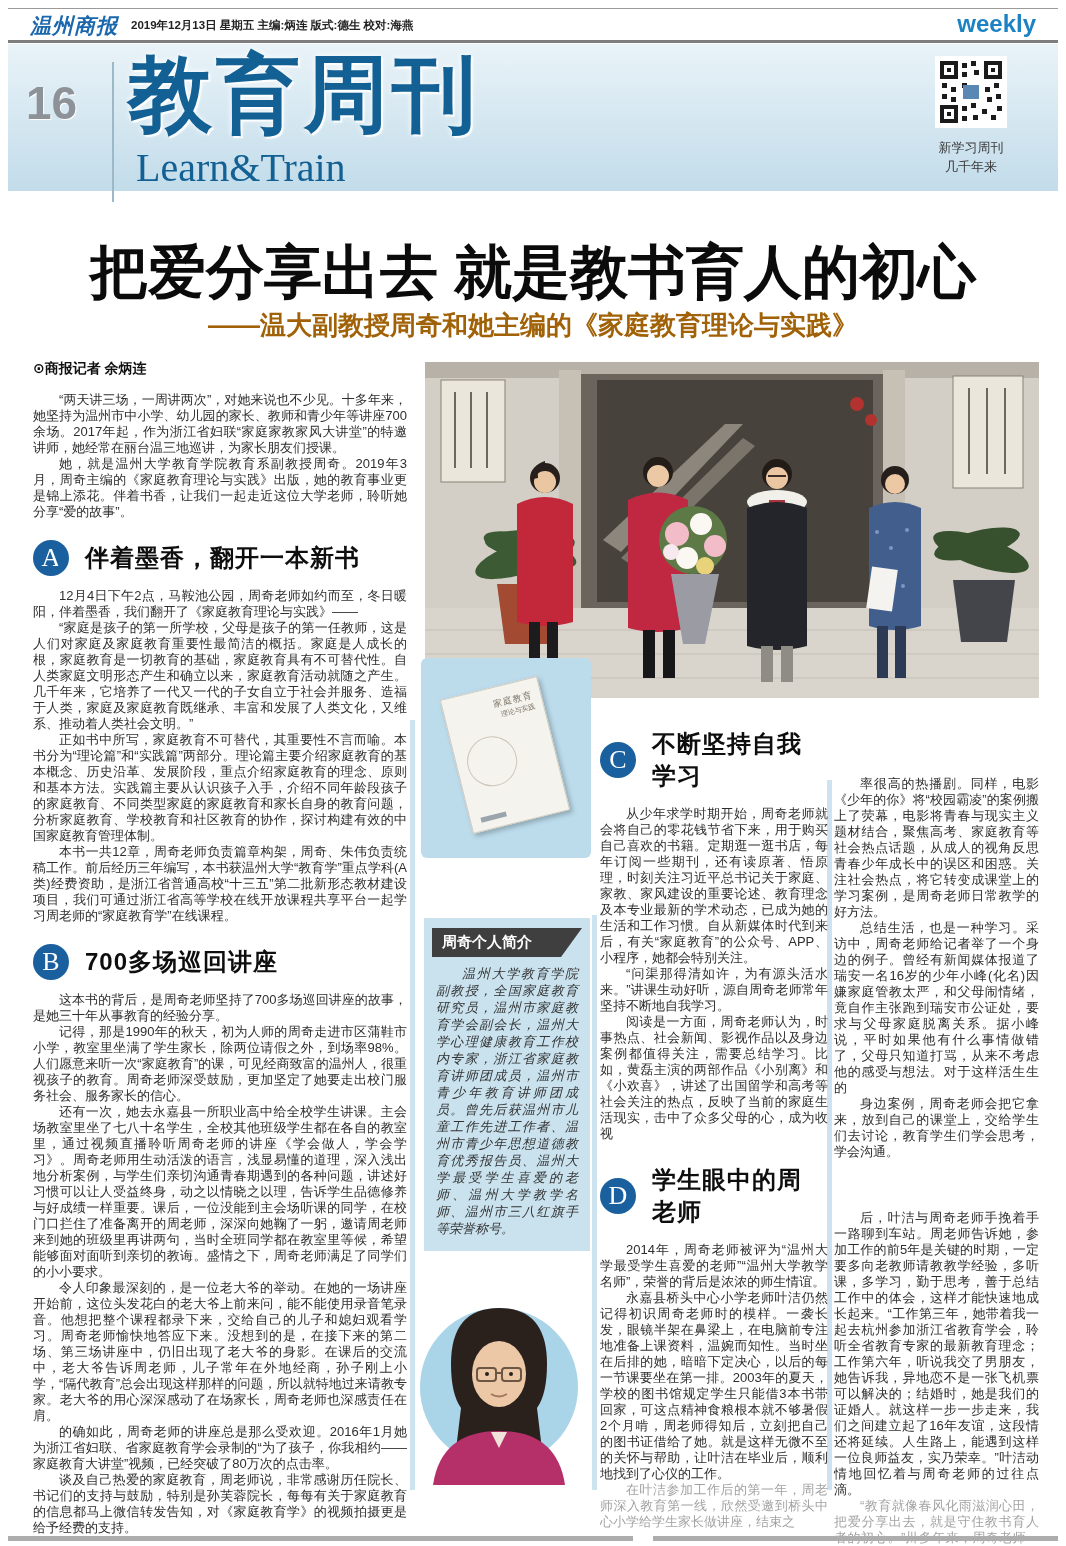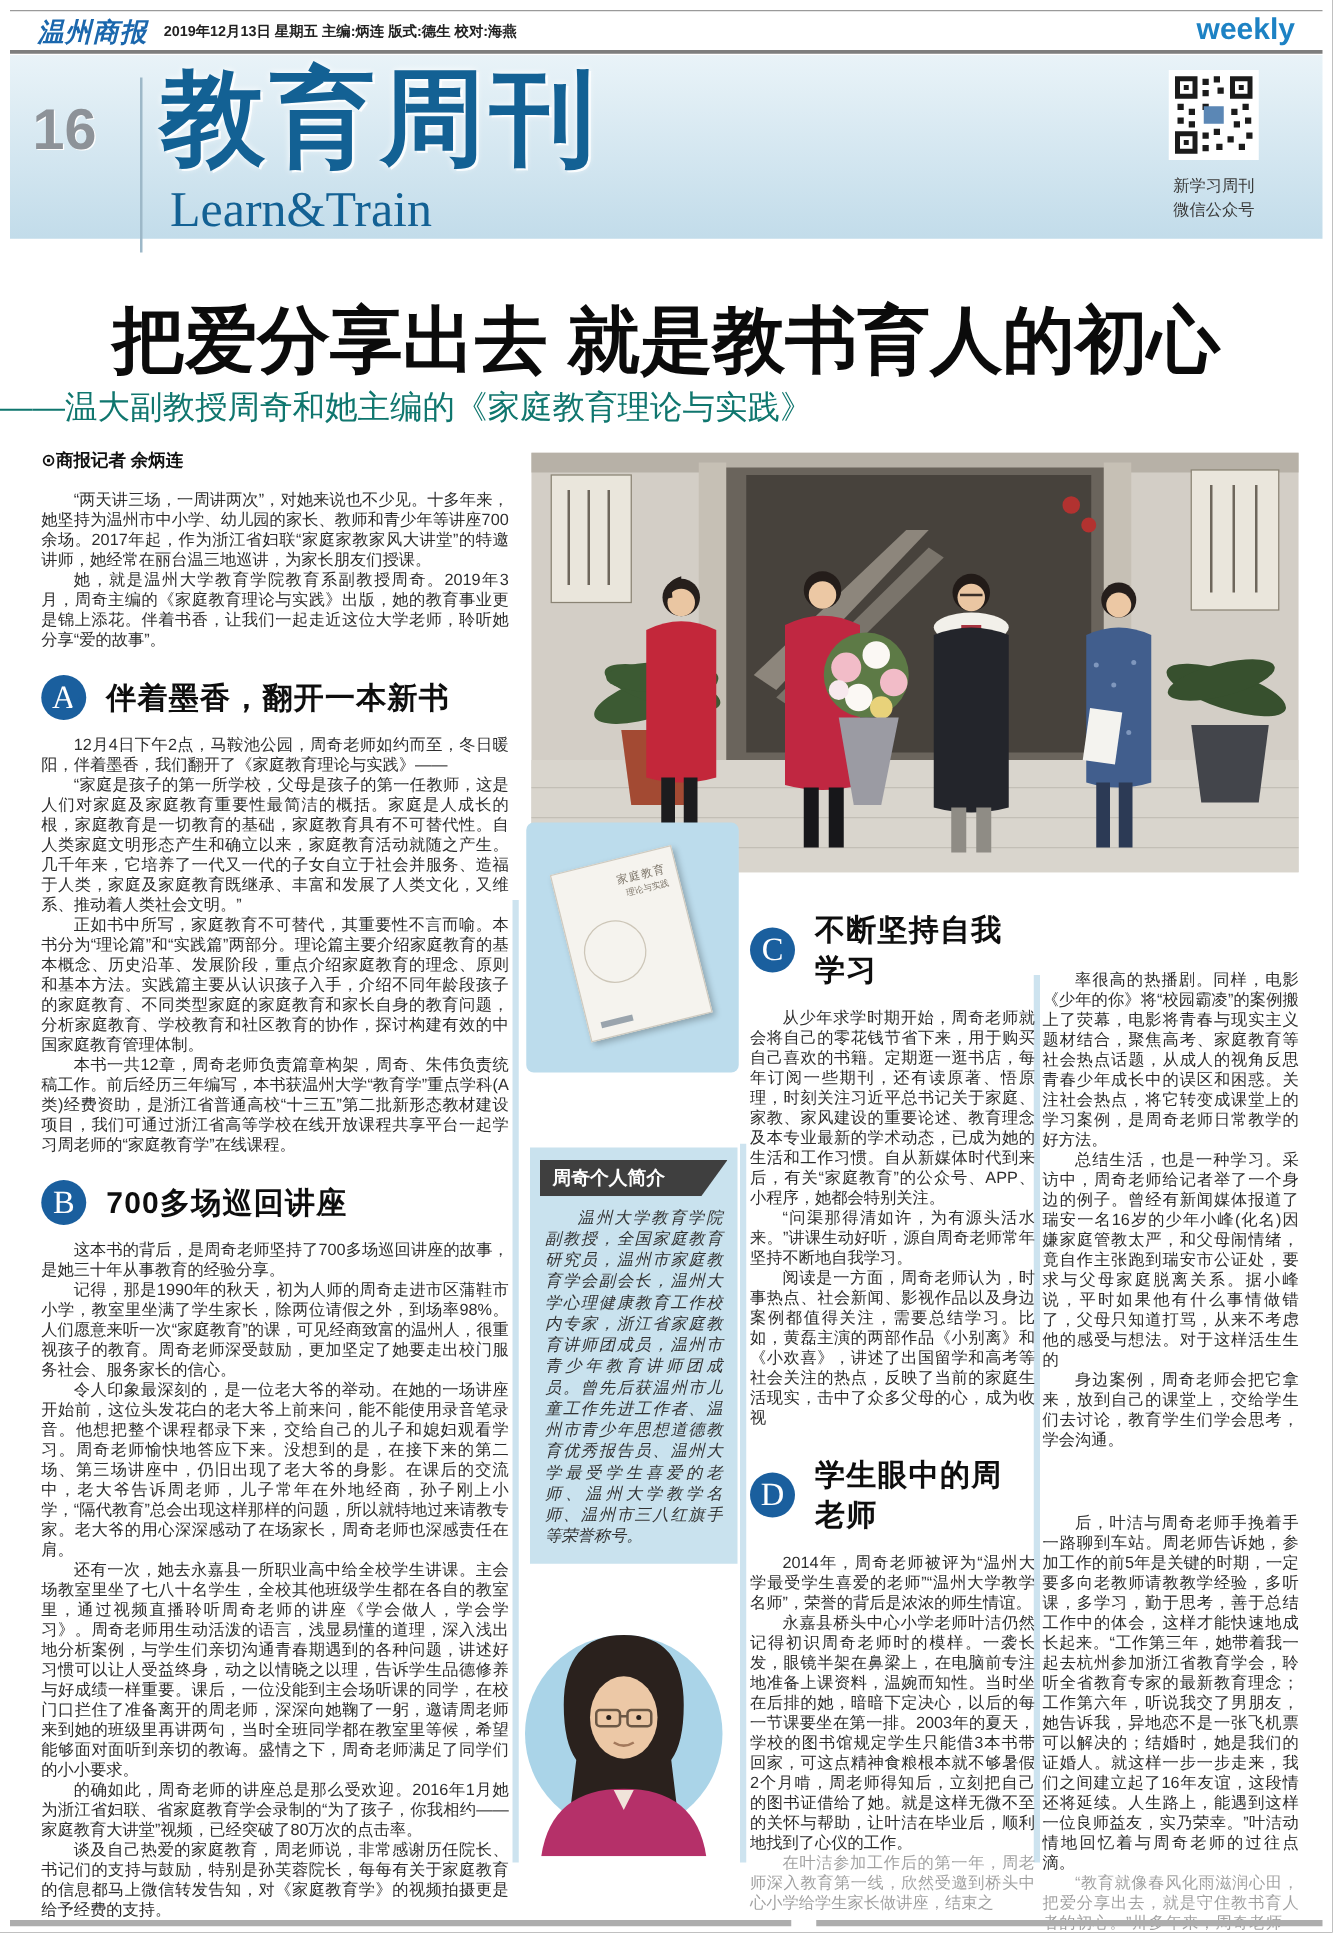--- a/index.html
+++ b/index.html
@@ -22,22 +22,22 @@
   .mast-title{position:absolute;left:120px;top:-6px;font-size:84px;font-weight:900;color:#136194;
               letter-spacing:4px;text-shadow:0 0 6px #ffffff,2px 2px 0 rgba(255,255,255,.85);}
   .mast-sub{position:absolute;left:128px;top:100px;font-size:40px;color:#136194;
             font-family:"Liberation Serif","DejaVu Serif",serif;}
   .qr-wrap{position:absolute;right:32px;top:12px;width:110px;text-align:center;}
   .qr-wrap svg{background:#fff;padding:3px;}
   .qr-cap{font-size:13px;color:#3a3a3a;line-height:19px;margin-top:6px;}
   
   .headline{position:absolute;left:0;top:234px;width:100%;text-align:center;font-size:58px;
             font-weight:900;color:#0b0b0b;letter-spacing:0;}
-  .deck{position:absolute;left:0;top:308px;width:100%;text-align:left;font-size:26px;
-        font-weight:400;color:#0f766e;}
+  .deck{position:absolute;left:0;top:308px;width:100%;text-align:center;font-size:26px;
+        font-weight:700;color:#a16207;}
   
   .col{position:absolute;color:#2e2e2e;}
   .col p{margin:0;text-indent:2em;font-size:13px;line-height:16px;text-align:justify;}
   .byline{font-size:14px;font-weight:700;color:#111;margin-bottom:14px;}
   .sec{display:flex;align-items:center;gap:12px;margin:18px 0 10px;}
   .badge{position:relative;flex:0 0 auto;width:36px;height:36px;border-radius:50%;background:#1a5f9e;
          color:#fff;display:flex;align-items:center;justify-content:center;
          font-family:"Liberation Serif","DejaVu Serif",serif;font-size:26px;}
   .badge::after{content:"";position:absolute;right:-3px;bottom:1px;width:0;height:0;
                 border:7px solid transparent;border-left-color:#1a5f9e;transform:rotate(35deg);}
@@ -122,21 +122,21 @@
           </g>
         <g fill="#1b1b1b">
             <rect x="9" y="9" width="4" height="4"></rect>
             <rect x="53" y="9" width="4" height="4"></rect>
             <rect x="9" y="53" width="4" height="4"></rect>
           </g>
         <rect x="25" y="26" width="16" height="14" fill="#5b87b5"></rect>
       </svg>
       <div class="qr-cap">
         <div>新学习周刊</div>
-        <div>微信公众号</div>
+        <div>几千年来</div>
       </div>
     </div>
   </div>
 
   <div class="headline">把爱分享出去 就是教书育人的初心</div>
   <div class="deck">——温大副教授周奇和她主编的《家庭教育理论与实践》</div>
 
   <div class="photo">
     <svg width="614" height="336" viewBox="0 0 614 336">
       <rect width="614" height="336" fill="#d3cec6"></rect>
@@ -267,22 +267,22 @@
     <p>12月4日下午2点，马鞍池公园，周奇老师如约而至，冬日暖阳，伴着墨香，我们翻开了《家庭教育理论与实践》——</p>
     <p>“家庭是孩子的第一所学校，父母是孩子的第一任教师，这是人们对家庭及家庭教育重要性最简洁的概括。家庭是人成长的根，家庭教育是一切教育的基础，家庭教育具有不可替代性。自人类家庭文明形态产生和确立以来，家庭教育活动就随之产生。几千年来，它培养了一代又一代的子女自立于社会并服务、造福于人类，家庭及家庭教育既继承、丰富和发展了人类文化，又维系、推动着人类社会文明。”</p>
     <p>正如书中所写，家庭教育不可替代，其重要性不言而喻。本书分为“理论篇”和“实践篇”两部分。理论篇主要介绍家庭教育的基本概念、历史沿革、发展阶段，重点介绍家庭教育的理念、原则和基本方法。实践篇主要从认识孩子入手，介绍不同年龄段孩子的家庭教育、不同类型家庭的家庭教育和家长自身的教育问题，分析家庭教育、学校教育和社区教育的协作，探讨构建有效的中国家庭教育管理体制。</p>
     <p>本书一共12章，周奇老师负责篇章构架，周奇、朱伟负责统稿工作。前后经历三年编写，本书获温州大学“教育学”重点学科(A类)经费资助，是浙江省普通高校“十三五”第二批新形态教材建设项目，我们可通过浙江省高等学校在线开放课程共享平台一起学习周老师的“家庭教育学”在线课程。</p>
     <div class="sec">
       <div class="badge">B</div>
       <h3>700多场巡回讲座</h3>
     </div>
     <p>这本书的背后，是周奇老师坚持了700多场巡回讲座的故事，是她三十年从事教育的经验分享。</p>
     <p>记得，那是1990年的秋天，初为人师的周奇走进市区蒲鞋市小学，教室里坐满了学生家长，除两位请假之外，到场率98%。人们愿意来听一次“家庭教育”的课，可见经商致富的温州人，很重视孩子的教育。周奇老师深受鼓励，更加坚定了她要走出校门服务社会、服务家长的信心。</p>
+    <p>还有一次，她去永嘉县一所职业高中给全校学生讲课。主会场教室里坐了七八十名学生，全校其他班级学生都在各自的教室里，通过视频直播聆听周奇老师的讲座《学会做人，学会学习》。周奇老师用生动活泼的语言，浅显易懂的道理，深入浅出地分析案例，与学生们亲切沟通青春期遇到的各种问题，讲述好习惯可以让人受益终身，动之以情晓之以理，告诉学生品德修养与好成绩一样重要。课后，一位没能到主会场听课的同学，在校门口拦住了准备离开的周老师，深深向她鞠了一躬，邀请周老师来到她的班级里再讲两句，当时全班同学都在教室里等候，希望能够面对面听到亲切的教诲。盛情之下，周奇老师满足了同学们的小小要求。</p>
     <p>令人印象最深刻的，是一位老大爷的举动。在她的一场讲座开始前，这位头发花白的老大爷上前来问，能不能使用录音笔录音。他想把整个课程都录下来，交给自己的儿子和媳妇观看学习。周奇老师愉快地答应下来。没想到的是，在接下来的第二场、第三场讲座中，仍旧出现了老大爷的身影。在课后的交流中，老大爷告诉周老师，儿子常年在外地经商，孙子刚上小学，“隔代教育”总会出现这样那样的问题，所以就特地过来请教专家。老大爷的用心深深感动了在场家长，周奇老师也深感责任在肩。</p>
-    <p>还有一次，她去永嘉县一所职业高中给全校学生讲课。主会场教室里坐了七八十名学生，全校其他班级学生都在各自的教室里，通过视频直播聆听周奇老师的讲座《学会做人，学会学习》。周奇老师用生动活泼的语言，浅显易懂的道理，深入浅出地分析案例，与学生们亲切沟通青春期遇到的各种问题，讲述好习惯可以让人受益终身，动之以情晓之以理，告诉学生品德修养与好成绩一样重要。课后，一位没能到主会场听课的同学，在校门口拦住了准备离开的周老师，深深向她鞠了一躬，邀请周老师来到她的班级里再讲两句，当时全班同学都在教室里等候，希望能够面对面听到亲切的教诲。盛情之下，周奇老师满足了同学们的小小要求。</p>
     <p>的确如此，周奇老师的讲座总是那么受欢迎。2016年1月她为浙江省妇联、省家庭教育学会录制的“为了孩子，你我相约——家庭教育大讲堂”视频，已经突破了80万次的点击率。</p>
     <p>谈及自己热爱的家庭教育，周老师说，非常感谢历任院长、书记们的支持与鼓励，特别是孙芙蓉院长，每每有关于家庭教育的信息都马上微信转发告知，对《家庭教育学》的视频拍摄更是给予经费的支持。</p>
   </div>
 
   <div class="col" style="left:600px;top:724px;width:228px;">
     <div class="sec" style="margin-top:0;">
       <div class="badge">C</div>
       <h3>不断坚持自我学习</h3>
     </div>
     <p>从少年求学时期开始，周奇老师就会将自己的零花钱节省下来，用于购买自己喜欢的书籍。定期逛一逛书店，每年订阅一些期刊，还有读原著、悟原理，时刻关注习近平总书记关于家庭、家教、家风建设的重要论述、教育理念及本专业最新的学术动态，已成为她的生活和工作习惯。自从新媒体时代到来后，有关“家庭教育”的公众号、APP、小程序，她都会特别关注。</p>

